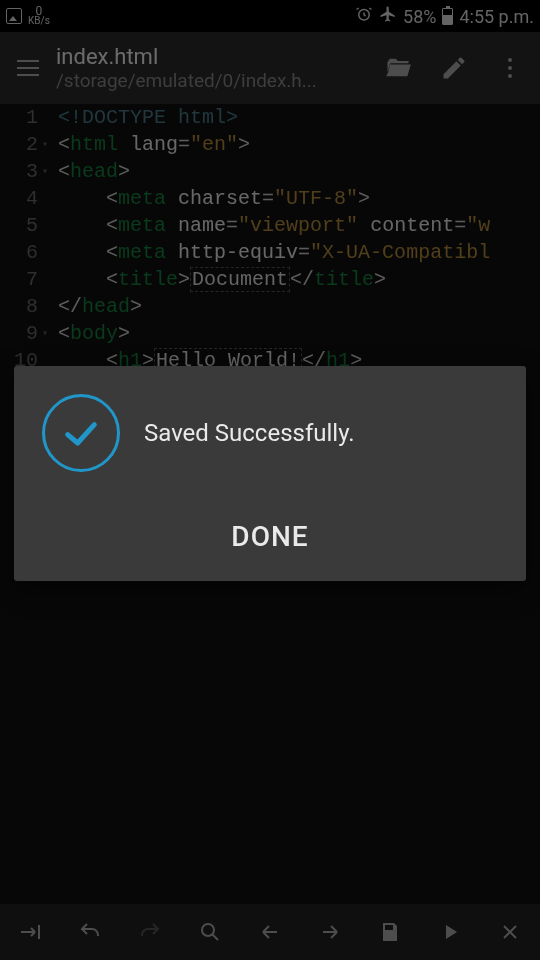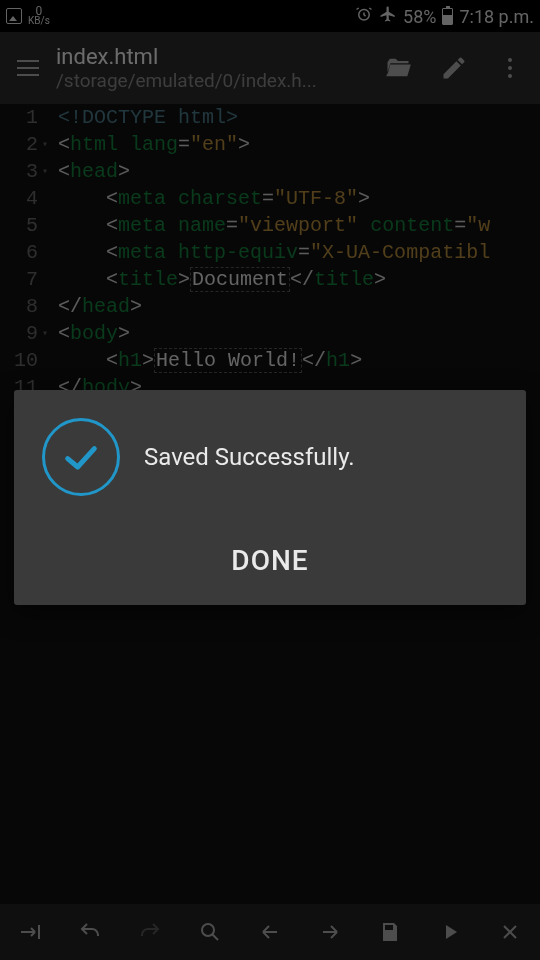--- a/index.html
+++ b/index.html
@@ -57,21 +57,21 @@
     overflow: hidden;
   }
   .gutter { width:58px; padding:0 10px 0 6px; color:#666; text-align:right; background:#111; }
   .gutter .gl{ display:flex; justify-content:flex-end; align-items:center; height:27px; }
   .gutter .fold { font-size:10px; color:#555; margin-left:4px;}
   .code { flex:1; white-space: pre; color:#bbb; }
   .code .ln { height:27px; }
   .c-comment{ color:#4a7a8a; }
   .c-tag{ color:#15803d; }
   .c-bracket{ color:#ccc; }
-  .c-attr{ color:#15803d; }
+  .c-attr{ color:#e5e5e5; }
   .c-eq{ color:#ccc; }
   .c-str{ color:#b48a3a; }
   .c-text{ color:#ddd; }
   .boxed { border:1px dashed #555; padding:0 1px; }
   
   .bottombar {
     position:absolute; left:0; bottom:0; width:100%;
     height:56px; background:#222;
     display:flex; align-items:center; justify-content:space-around;
     color:#aaa;
@@ -80,21 +80,21 @@
   .bbtn svg{ width:24px; height:24px; }
   
   .dim {
     position:absolute; inset:0;
     background: rgba(0,0,0,0.55);
   }
   
   .dialog {
     position:absolute;
     left:14px; right:14px;
-    top:390px;
+    top:366px;
     background:#3a3a3a;
     border-radius:3px;
     box-shadow: 0 8px 24px rgba(0,0,0,0.5);
     padding-bottom:4px;
   }
   .dialog-body{
     display:flex; align-items:center; gap:24px;
     padding: 28px 24px 24px 28px;
   }
   .check-circle{
@@ -130,21 +130,21 @@
           <path d="M12 10v3l2 2M5 4l-3 2M19 4l3 2"></path>
         </svg>
     </span>
     <span>
       <svg viewBox="0 0 24 24" width="18" height="18" fill="#ddd">
           <path d="M21 16v-2l-8-5V3.5a1.5 1.5 0 0 0-3 0V9l-8 5v2l8-2.5V19l-2 1.5V22l3.5-1 3.5 1v-1.5L13 19v-5.5l8 2.5z"></path>
         </svg>
     </span>
     <span>58%</span>
     <span class="batt"></span>
-    <span>7:18 p.m.</span>
+    <span>4:55 p.m.</span>
   </div>
 </div>
 
 <div class="toolbar">
   <div class="hamburger">
     <span></span>
       <span></span>
       <span></span>
   </div>
   <div class="title-block">

